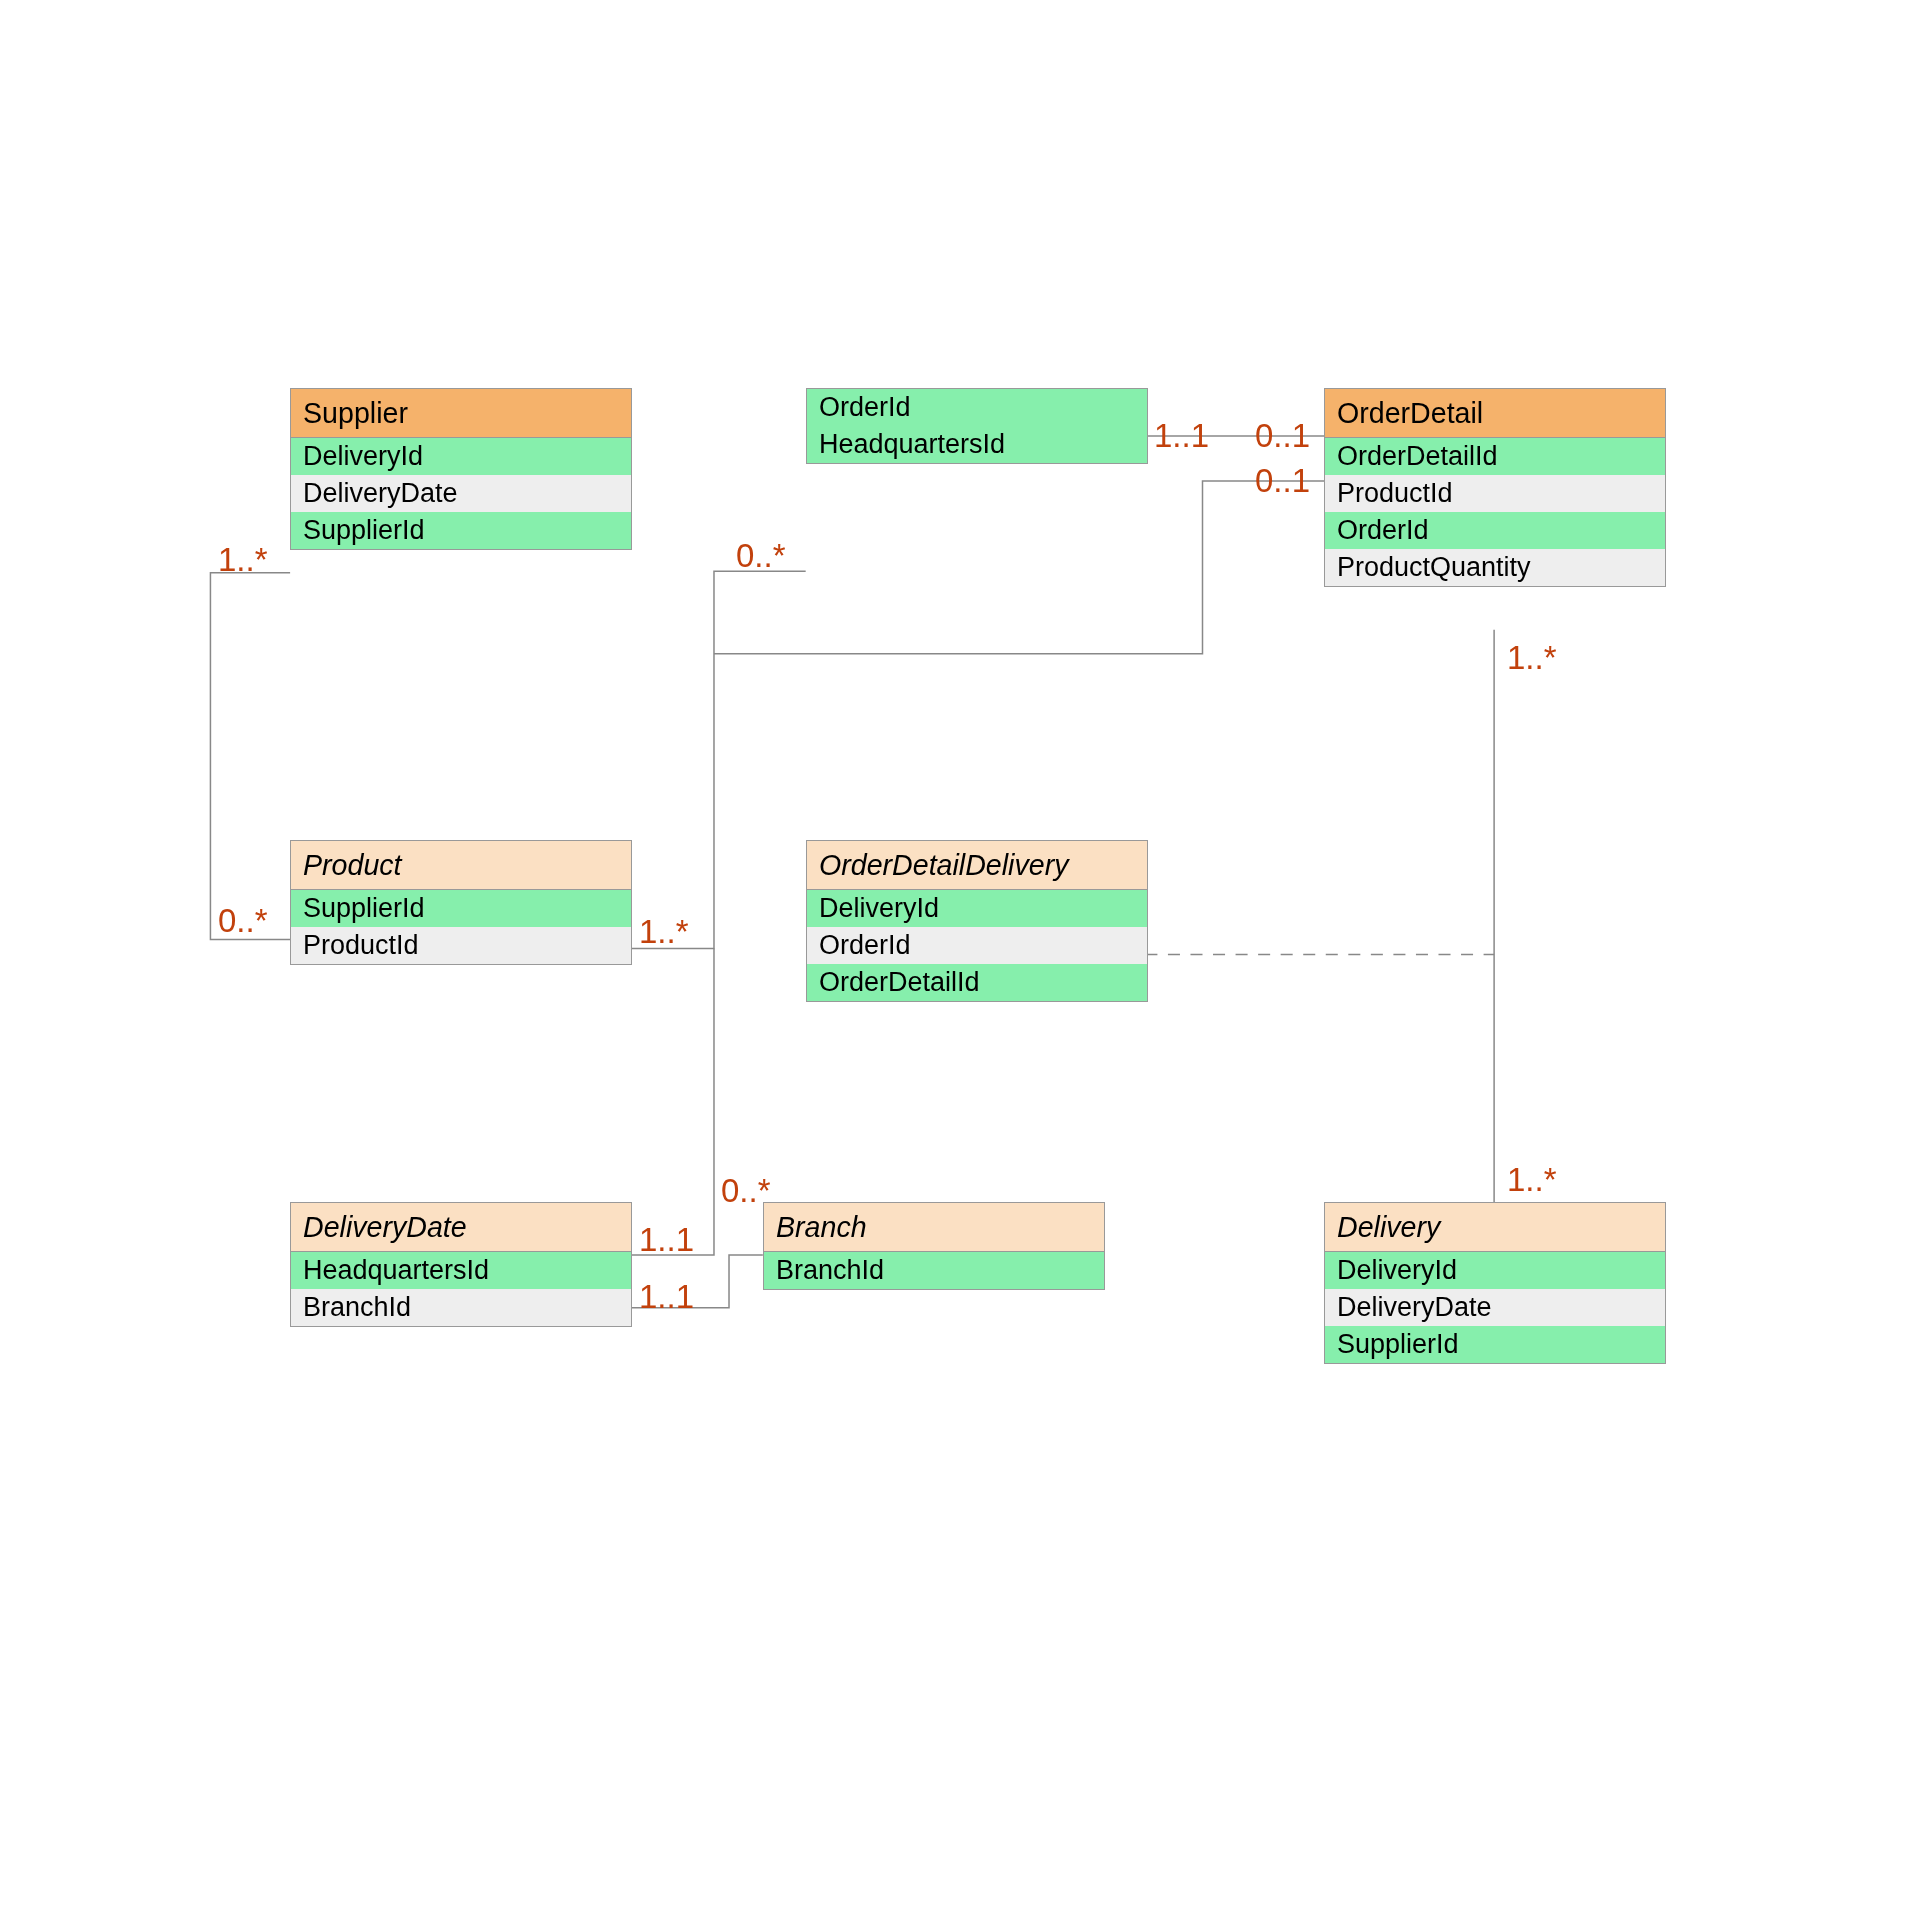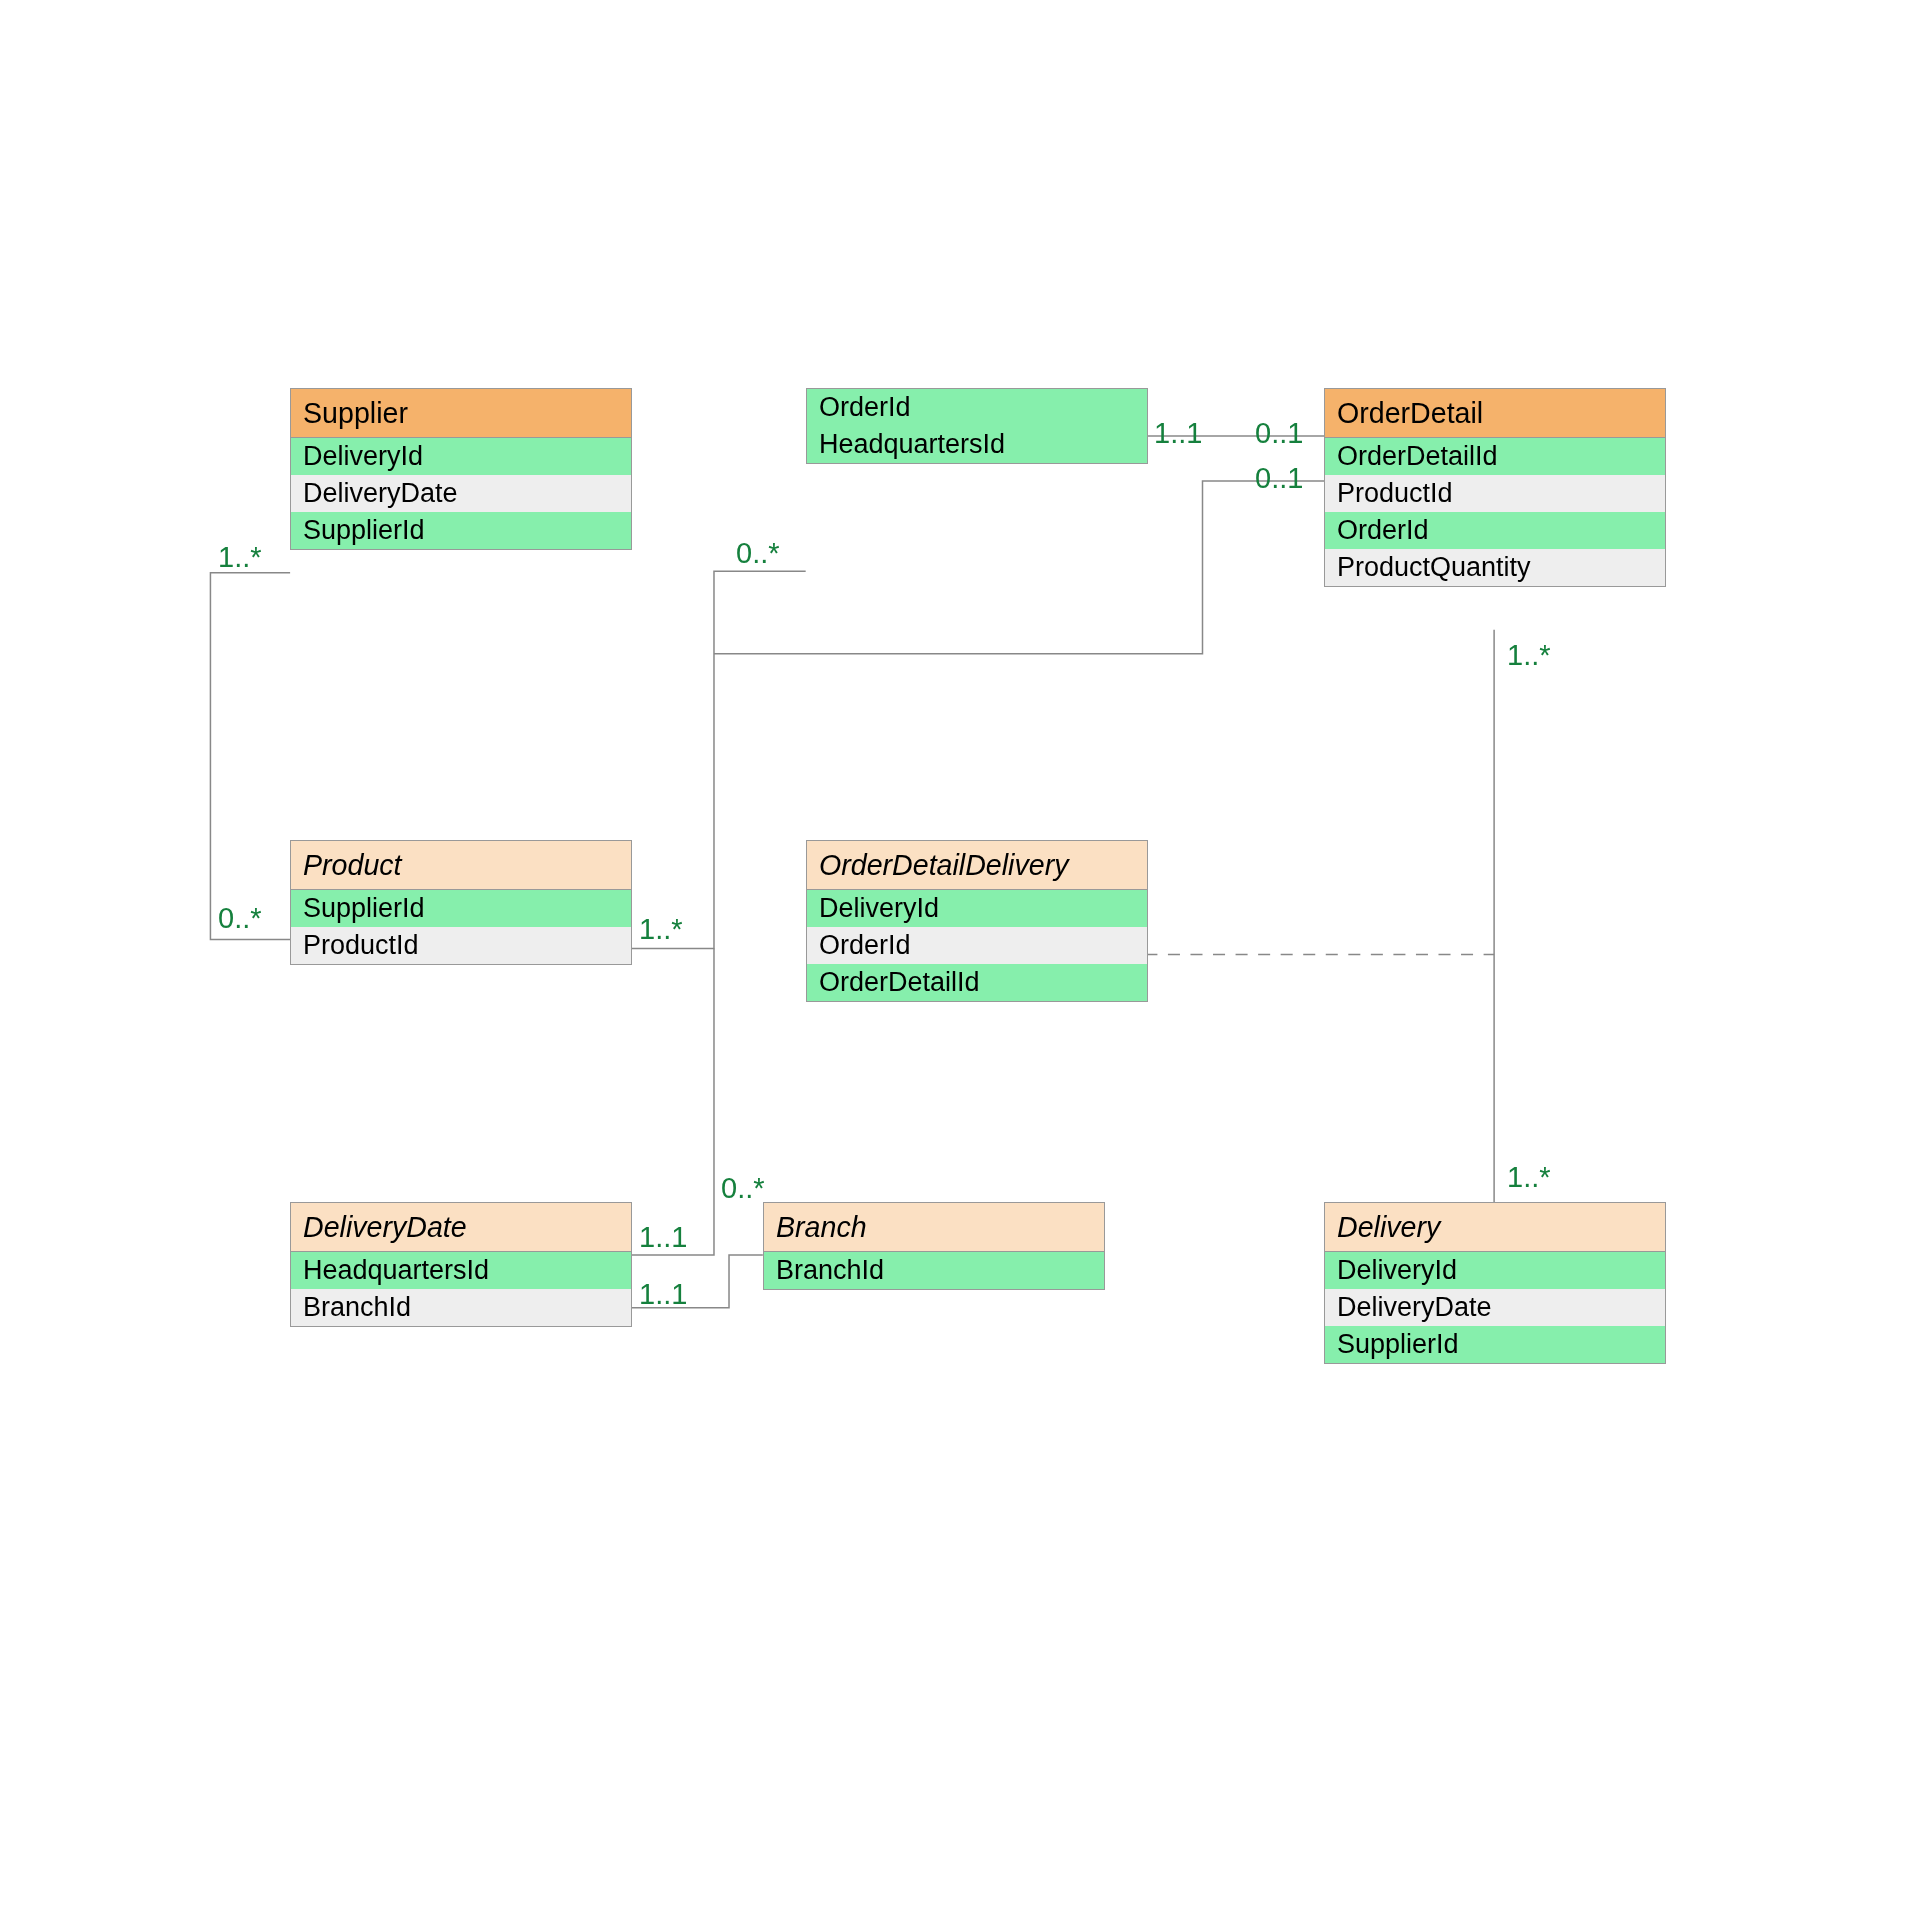--- a/index.html
+++ b/index.html
@@ -4,21 +4,21 @@
 <style>
   html,body{margin:0;padding:0;width:1924px;height:1924px;background:#fff;font-family:Arial,Helvetica,sans-serif;}
   .canvas{position:relative;width:1924px;height:1924px;}
   .entity{position:absolute;border:1.5px solid #999;background:#86efac;}
   .entity .title{padding:7.5px 12px;font-size:28.6px;font-weight:400;border-bottom:1.5px solid #999;}
   .entity .attrs{}
   .entity .row{padding:3px 12px;font-size:27px;}
   .entity .row.alt{background:#eee;}
   .title.dark{background:#f5b26b;}
   .title.light{background:#fbe0c3;font-style:italic;}
-  .mult{position:absolute;font-size:29px;color:#15803d;}
+  .mult{position:absolute;font-size:33px;color:#c2410c;}
   svg{position:absolute;left:0;top:0;width:1924px;height:1924px;pointer-events:none;}
   line,path,polyline{stroke:#888;stroke-width:2;fill:none;}
 </style>
 </head>
 <body>
 
 <div class="canvas">
 
   <svg viewBox="0 0 2560 2560" width="1924" height="1924">
 

